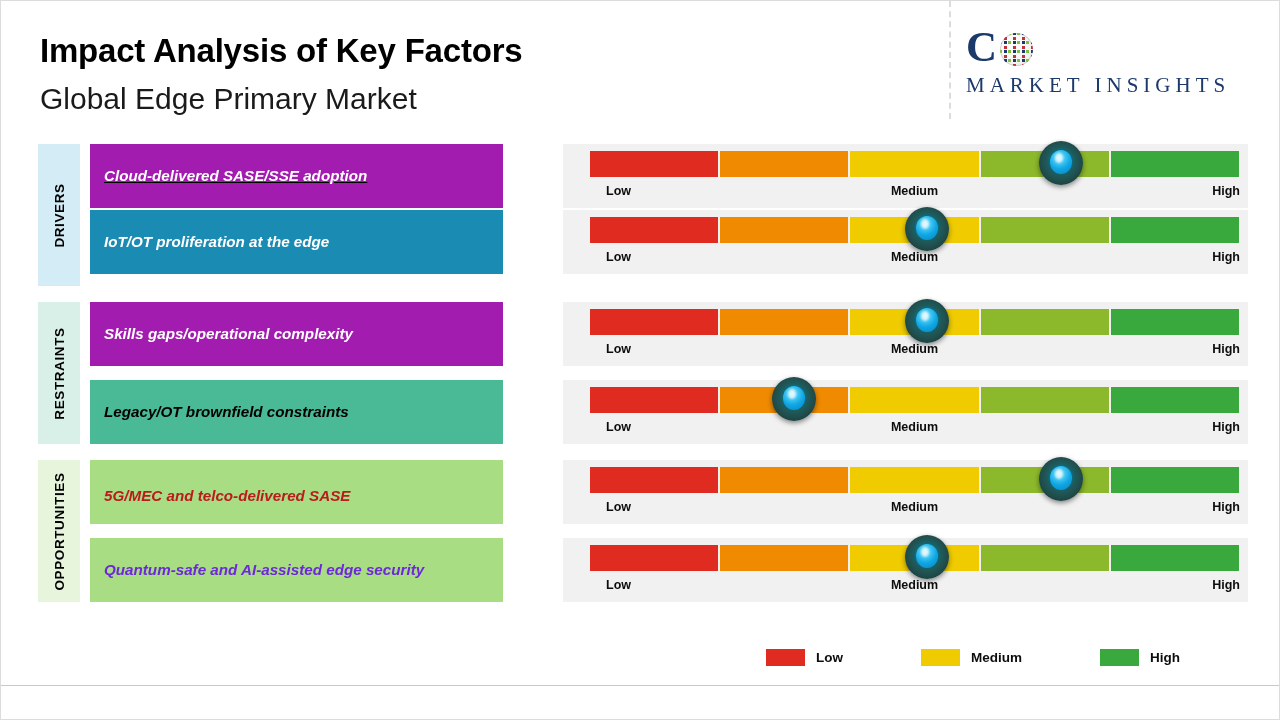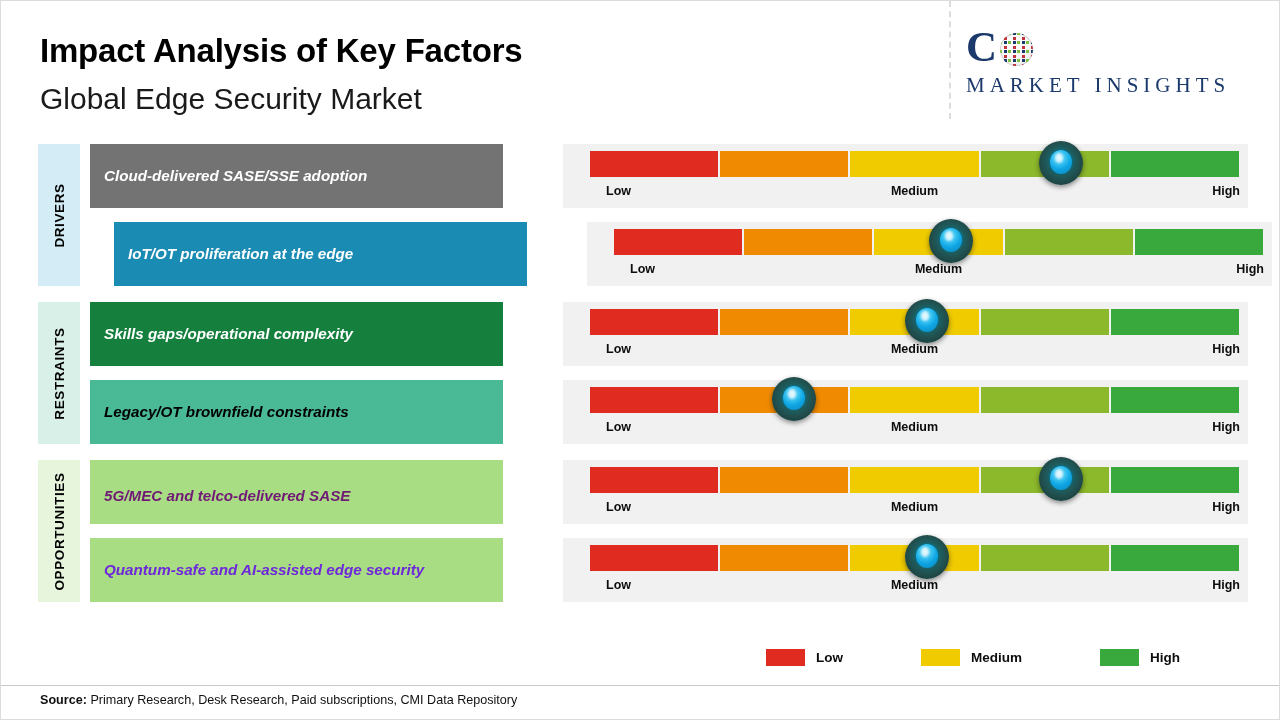--- a/index.html
+++ b/index.html
@@ -288,21 +288,21 @@
   #source b { font-weight: bold; }
 </style>
 </head>
 <body>
 
 <div id="page">
 
   <div id="header">
     <div id="title-block">
       <div id="title-main">Impact Analysis of Key Factors</div>
-      <div id="title-sub">Global Edge Security Market</div>
+      <div id="title-sub">Global Edge Primary Market</div>
     </div>
 
     <div id="header-divider"></div>
 
     <div id="logo">
       <div id="logo-row1">
         <span class="logo-letters">C</span>
         <span id="logo-globe">
           <span class="dotgrid"></span>
         </span>
@@ -310,40 +310,40 @@
       <div id="logo-row2">MARKET INSIGHTS</div>
     </div>
   </div>
 
   <div id="matrix">
       <div class="group" style="top: 0px; height: 142px;">
         <div class="group-tab" style="background: rgb(211, 236, 246);">
           <div class="group-tab-label">DRIVERS</div>
         </div>
         <div class="row" style="top: 0px;">
-          <div class="factor-cell" style="background: #737373;">
+          <div class="factor-cell" style="background: #a21caf; text-decoration: underline;">
             <div class="factor-label" style="color: rgb(255, 255, 255);">Cloud-delivered SASE/SSE adoption</div>
           </div>
           <div class="gauge-cell">
             <div class="gauge-bar">
               <div class="seg" style="background: rgb(224, 43, 32);"></div>
               <div class="seg" style="background: rgb(240, 138, 0);"></div>
               <div class="seg" style="background: rgb(239, 203, 0);"></div>
               <div class="seg" style="background: rgb(140, 184, 43);"></div>
               <div class="seg" style="background: rgb(58, 169, 61);"></div>
             </div>
             <div class="scale-labels">
               <div class="scale-label low">Low</div>
               <div class="scale-label medium">Medium</div>
               <div class="scale-label high">High</div>
             </div>
             <div class="marker" title="High" style="left: 497.525px;"></div>
           </div>
         </div>
-        <div class="row" style="top: 78px; margin-left: 24px;">
+        <div class="row" style="top: 66px;">
           <div class="factor-cell" style="background: rgb(26, 139, 179);">
             <div class="factor-label" style="color: rgb(255, 255, 255);">IoT/OT proliferation at the edge</div>
           </div>
           <div class="gauge-cell">
             <div class="gauge-bar">
               <div class="seg" style="background: rgb(224, 43, 32);"></div>
               <div class="seg" style="background: rgb(240, 138, 0);"></div>
               <div class="seg" style="background: rgb(239, 203, 0);"></div>
               <div class="seg" style="background: rgb(140, 184, 43);"></div>
               <div class="seg" style="background: rgb(58, 169, 61);"></div>
@@ -355,21 +355,21 @@
             </div>
             <div class="marker" title="Medium" style="left: 364.48px;"></div>
           </div>
         </div>
       </div>
       <div class="group" style="top: 158px; height: 142px;">
         <div class="group-tab" style="background: rgb(217, 240, 232);">
           <div class="group-tab-label">RESTRAINTS</div>
         </div>
         <div class="row" style="top: 0px;">
-          <div class="factor-cell" style="background: #15803d;">
+          <div class="factor-cell" style="background: #a21caf;">
             <div class="factor-label" style="color: rgb(255, 255, 255);">Skills gaps/operational complexity</div>
           </div>
           <div class="gauge-cell">
             <div class="gauge-bar">
               <div class="seg" style="background: rgb(224, 43, 32);"></div>
               <div class="seg" style="background: rgb(240, 138, 0);"></div>
               <div class="seg" style="background: rgb(239, 203, 0);"></div>
               <div class="seg" style="background: rgb(140, 184, 43);"></div>
               <div class="seg" style="background: rgb(58, 169, 61);"></div>
             </div>
@@ -401,21 +401,21 @@
             <div class="marker" title="Low" style="left: 231.435px;"></div>
           </div>
         </div>
       </div>
       <div class="group" style="top: 316px; height: 142px;">
         <div class="group-tab" style="background: rgb(231, 245, 221);">
           <div class="group-tab-label">OPPORTUNITIES</div>
         </div>
         <div class="row" style="top: 0px;">
           <div class="factor-cell" style="background: rgb(169, 221, 132);">
-            <div class="factor-label" style="color: #701a75; margin-top: 7px;">5G/MEC and telco-delivered SASE</div>
+            <div class="factor-label" style="color: #b91c1c; margin-top: 7px;">5G/MEC and telco-delivered SASE</div>
           </div>
           <div class="gauge-cell">
             <div class="gauge-bar">
               <div class="seg" style="background: rgb(224, 43, 32);"></div>
               <div class="seg" style="background: rgb(240, 138, 0);"></div>
               <div class="seg" style="background: rgb(239, 203, 0);"></div>
               <div class="seg" style="background: rgb(140, 184, 43);"></div>
               <div class="seg" style="background: rgb(58, 169, 61);"></div>
             </div>
             <div class="scale-labels">
@@ -458,17 +458,14 @@
         <span class="legend-swatch" style="background: rgb(239, 203, 0);"></span>
         <span class="legend-text">Medium</span>
       </div>
       <div class="legend-item">
         <span class="legend-swatch" style="background: rgb(58, 169, 61);"></span>
         <span class="legend-text">High</span>
       </div>
     </div>
 
   <div id="footer-rule"></div>
-  <div id="source">
-    <b>Source:</b><span> Primary Research, Desk Research, Paid subscriptions, CMI Data Repository</span>
-  </div>
 
 </div>
 
 </body></html>

